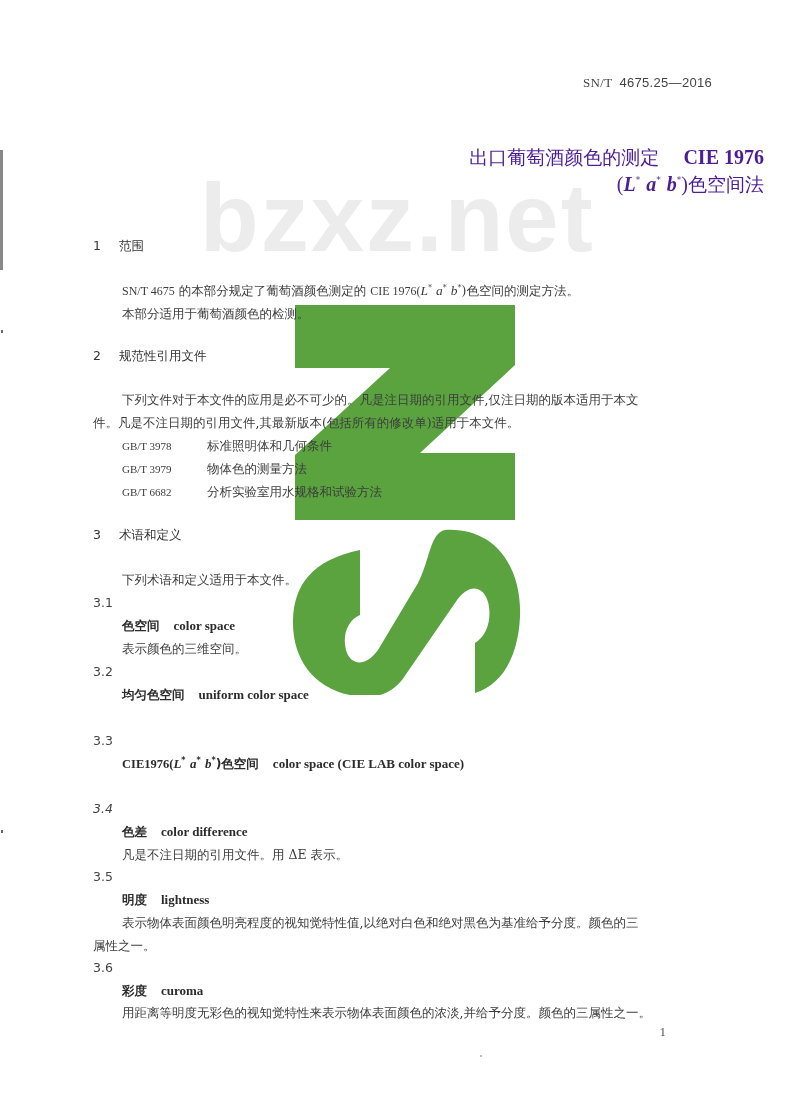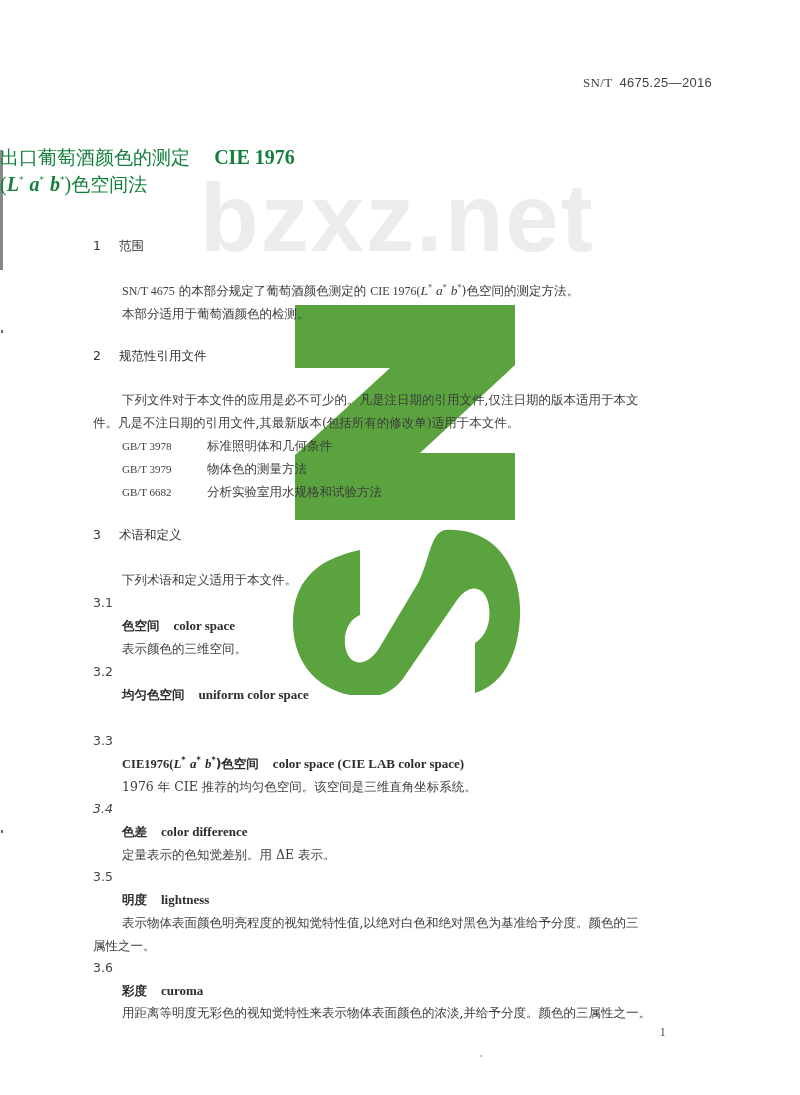--- a/index.html
+++ b/index.html
@@ -15,21 +15,21 @@
   .std-no {
     right: 88px; top: 75px; font-size: 13px; color: #444;
     font-family: "Liberation Serif", serif; letter-spacing: 0.3px;
   }
   .std-no .num { font-family: "Liberation Sans", sans-serif; }
   .watermark {
     left: 200px; top: 126px; font-family: "Liberation Sans", sans-serif;
     font-weight: bold; font-size: 96px; color: #ececec; letter-spacing: 2px;
     line-height: 96px; z-index: 0; margin-top: 44px;
   }
-  .title { left: 0; width: 764px; text-align: left; font-size: 19px; color: #15803d; z-index: 2;
+  .title { left: 0; width: 764px; text-align: right; font-size: 19px; color: #4c1d95; z-index: 2;
     font-family: "DejaVu Sans", sans-serif; }
   .title .latin { font-family: "Liberation Serif", serif; font-size: 20px; }
   .title .latin-b { font-family: "Liberation Serif", serif; font-weight: bold; font-size: 20px; }
   .title .it { font-family: "Liberation Serif", serif; font-style: italic; font-weight: bold; font-size: 20px; }
   .title sup { font-size: 9px; vertical-align: 8px; }
   .t1 { top: 145px; }
   .t2 { top: 172px; }
   .heading { font-family: "DejaVu Sans", sans-serif; font-size: 12.5px; color: #333; z-index: 2; }
   .heading .hn { display: inline-block; width: 26px; }
   .para { font-size: 12.5px; color: #3d3d3d; z-index: 2; }
@@ -132,27 +132,26 @@
 
   <div class="abs clause-no" style="left:93px; top:664px;">3.2</div>
   <div class="abs term" style="left:122px; top:687px;">
     <span>均匀色空间</span><span class="en">uniform color space</span>
   </div>
 
   <div class="abs clause-no" style="left:93px; top:733px;">3.3</div>
   <div class="abs term" style="left:122px; top:756px;">
     <span style="font-family:'Liberation Serif',serif;">CIE1976(</span><i>L</i><sup>*</sup> <i>a</i><sup>*</sup> <i>b</i><sup>*</sup><span>)色空间</span><span class="en">color space (CIE LAB color space)</span>
   </div>
-  <div class="abs para" style="left:122px; top:779px;">1976 年 CIE 推荐的均匀色空间。该空间是三维直角坐标系统。</div>
 
   <div class="abs clause-no" style="left:93px; top:801px;font-style:italic;">3.4</div>
   <div class="abs term" style="left:122px; top:824px;">
     <span>色差</span><span class="en">color difference</span>
   </div>
-  <div class="abs para" style="left:122px; top:847px;">定量表示的色知觉差别。用 ΔE 表示。</div>
+  <div class="abs para" style="left:122px; top:847px;">凡是不注日期的引用文件。用 ΔE 表示。</div>
 
   <div class="abs clause-no" style="left:93px; top:869px;">3.5</div>
   <div class="abs term" style="left:122px; top:892px;text-align:right;">
     <span>明度</span><span class="en">lightness</span>
   </div>
   <div class="abs para" style="left:122px; top:915px;">表示物体表面颜色明亮程度的视知觉特性值,以绝对白色和绝对黑色为基准给予分度。颜色的三</div>
   <div class="abs para" style="left:93px; top:938px;">属性之一。</div>
 
   <div class="abs clause-no" style="left:93px; top:960px;">3.6</div>
   <div class="abs term" style="left:122px; top:983px;">

